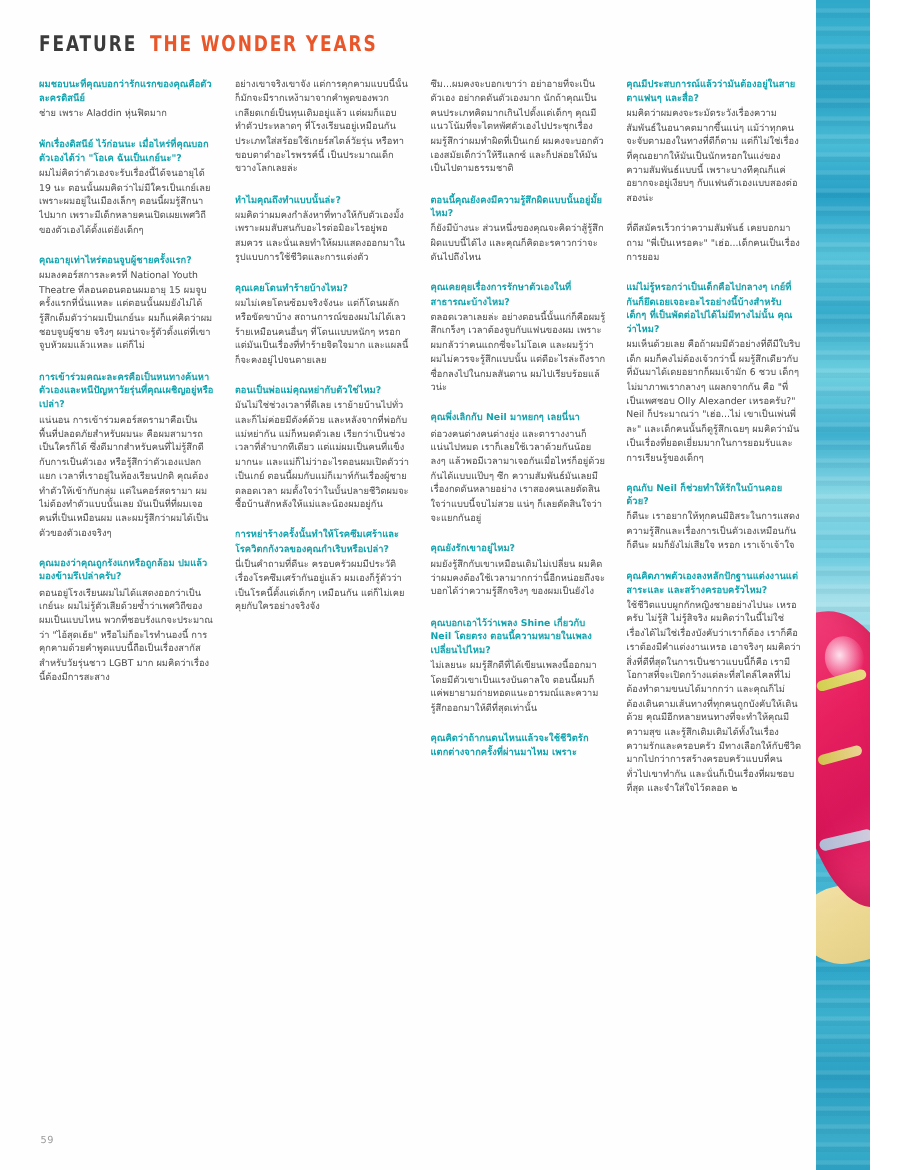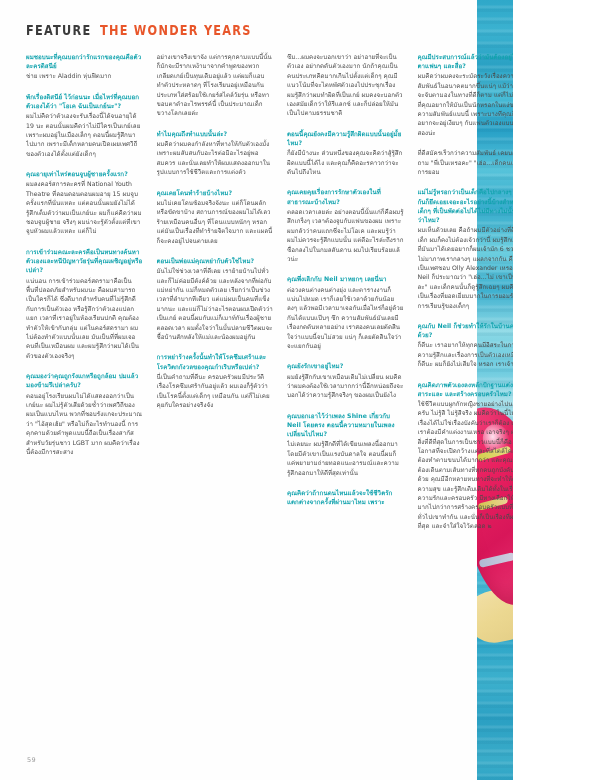--- a/index.html
+++ b/index.html
@@ -12,21 +12,21 @@
     background: #ffffff;
     font-family: "DejaVu Sans", "Liberation Sans", sans-serif;
     overflow: hidden;
     position: relative;
   }
 
   
   #page {
     position: absolute;
     inset: 0;
-    width: 513px;
+    width: 580px;
     height: 780px;
     background: #fefefe;
     overflow: hidden;
   }
 
   
   #photo-strip {
     position: absolute;
     top: 0;
     right: 0;

